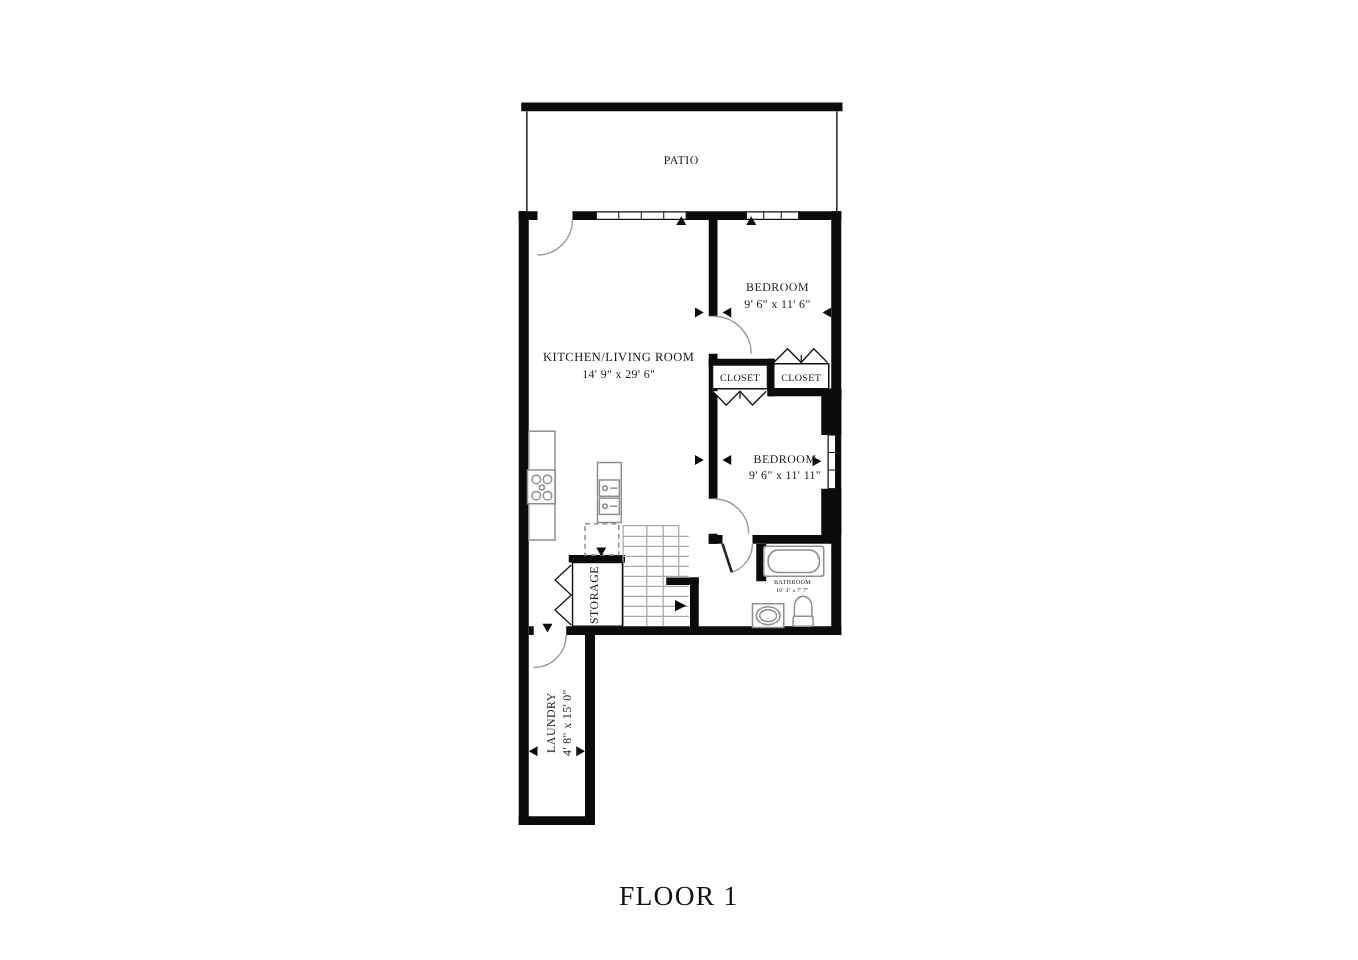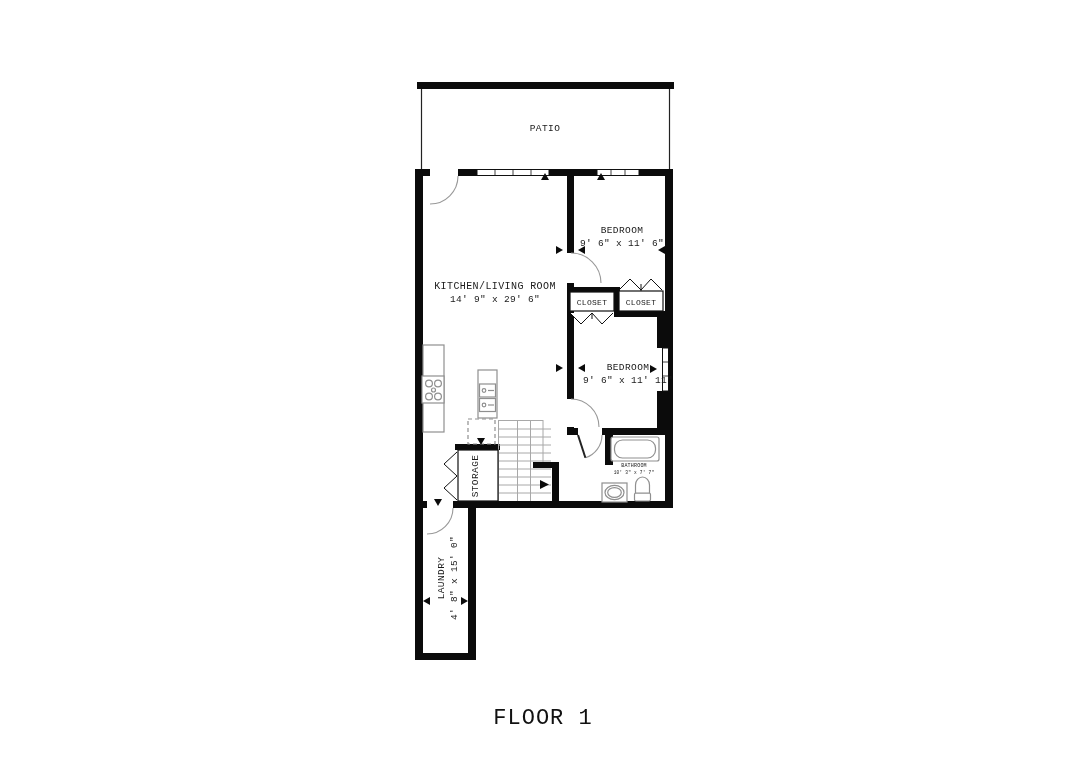--- a/index.html
+++ b/index.html
@@ -1,17 +1,17 @@
 <!DOCTYPE html>
 <html><head>
 <meta charset="utf-8">
 <style>
   html,body{margin:0;padding:0;background:#ffffff;}
   .page{position:relative;width:1086px;height:768px;background:#fff;overflow:hidden;
-        font-family:Liberation Mono, monospace;text-align:right;}
+        font-family:Liberation Serif, serif;text-align:right;}
   svg{position:absolute;left:0;top:0;}
   text{fill:#1a1a1a;}
   .room-label{font-size:9.5px;letter-spacing:.4px;}
   .room-dims{font-size:9.5px;letter-spacing:.3px;}
   .closet-label{font-size:8px;letter-spacing:.3px;}
   .bath-label{font-size:5px;letter-spacing:.2px;}
   .bath-dims{font-size:4.5px;letter-spacing:.2px;}
   .kitchen-label{font-size:10px;letter-spacing:.4px;}
   .floor-title{font-size:22px;letter-spacing:1px;fill:#111;}
   .wall{fill:#0b0b0b;}

